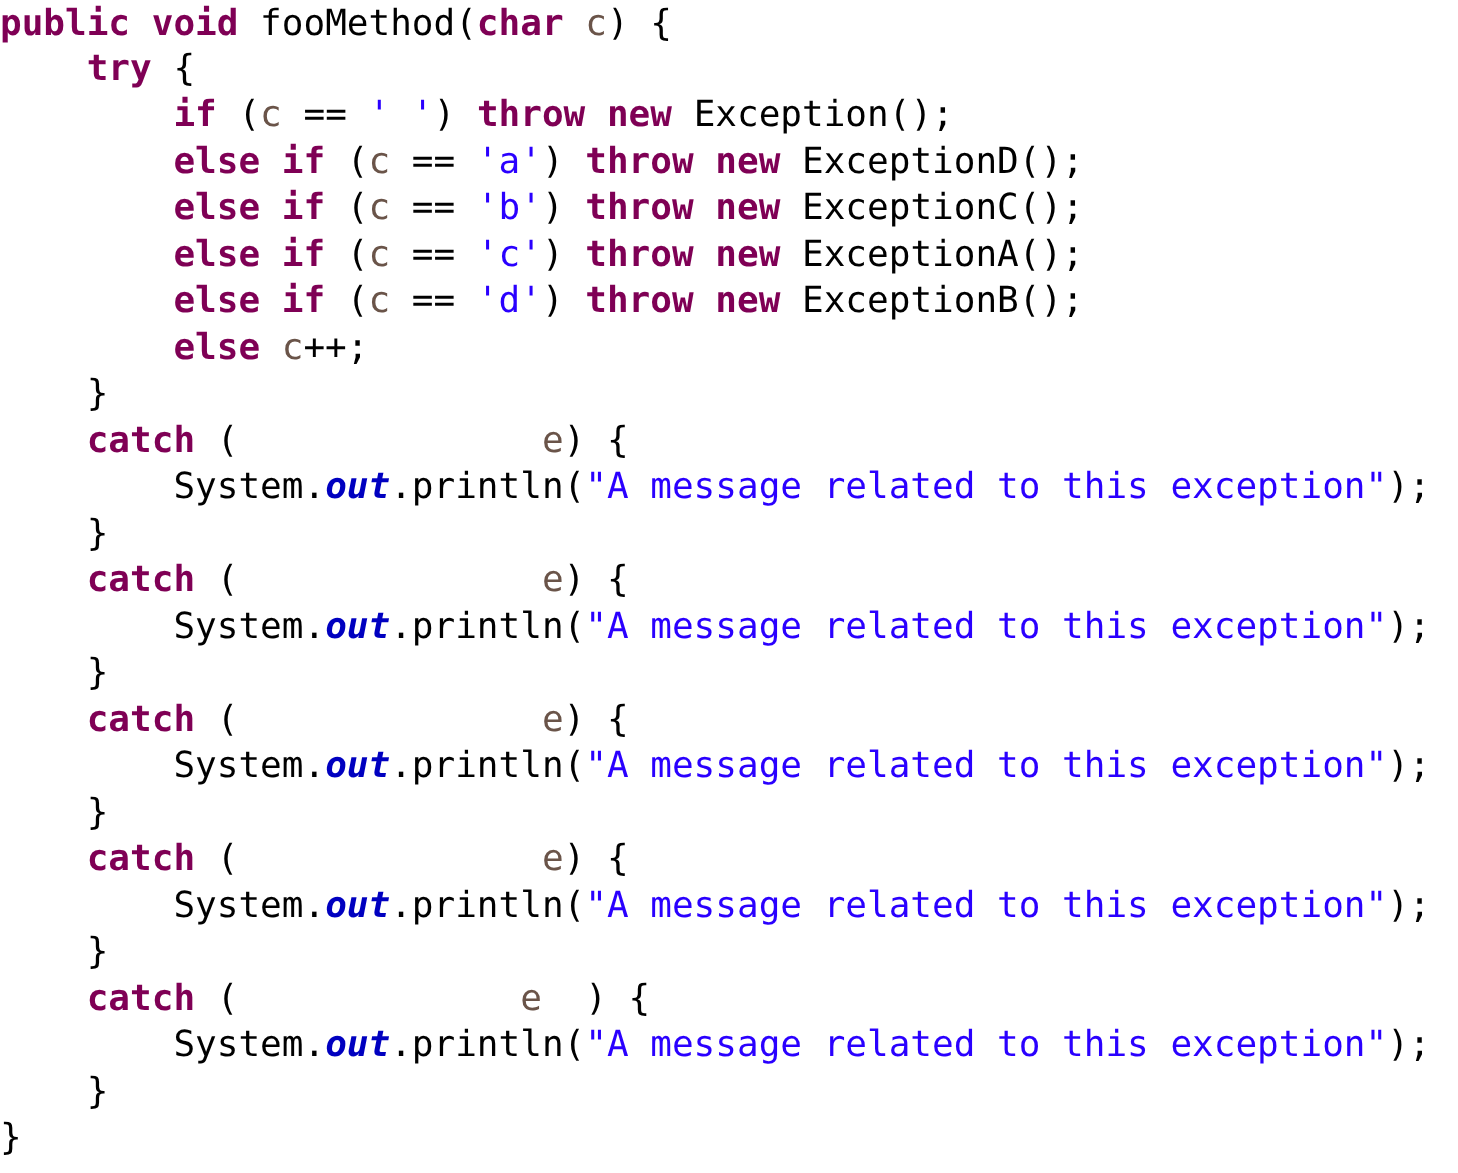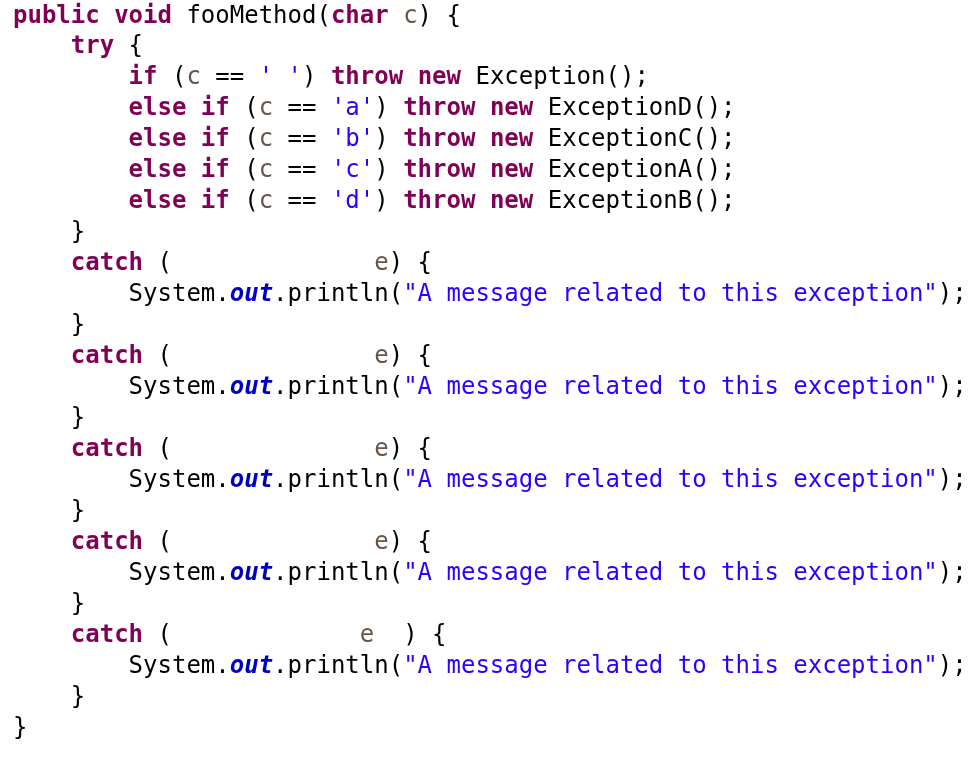--- a/index.html
+++ b/index.html
@@ -22,21 +22,21 @@
     box-sizing: border-box;
   }
   .code-line {
     height: 31px;
     line-height: 31px;
     font-size: 24px;
     white-space: pre;
     letter-spacing: 0;
     color: #000000;
     font-family: "DejaVu Sans Mono", monospace;
-    padding-left: 13px;
+    padding-left: 0;
   }
   .code-line:first-child {
     height: 30px;
     line-height: 30px;
   }
   
   .tok-kw      { color: #7F0055; font-weight: bold; }
   .tok-plain   { color: #000000; }
   .tok-str     { color: #2A00FF; }
   .tok-char    { color: #2A00FF; }
@@ -48,20 +48,21 @@
 <body>
 
 <div id="code-editor">
     <div class="code-line"><span class="tok-kw">public</span><span class="tok-plain"> </span><span class="tok-kw">void</span><span class="tok-plain"> fooMethod(</span><span class="tok-kw">char</span><span class="tok-plain"> </span><span class="tok-param">c</span><span class="tok-plain">) {</span></div>
     <div class="code-line"><span class="tok-plain">    </span><span class="tok-kw">try</span><span class="tok-plain"> {</span></div>
     <div class="code-line"><span class="tok-plain">        </span><span class="tok-kw">if</span><span class="tok-plain"> (</span><span class="tok-param">c</span><span class="tok-plain"> == </span><span class="tok-char">' '</span><span class="tok-plain">) </span><span class="tok-kw">throw</span><span class="tok-plain"> </span><span class="tok-kw">new</span><span class="tok-plain"> Exception();</span></div>
     <div class="code-line"><span class="tok-plain">        </span><span class="tok-kw">else</span><span class="tok-plain"> </span><span class="tok-kw">if</span><span class="tok-plain"> (</span><span class="tok-param">c</span><span class="tok-plain"> == </span><span class="tok-char">'a'</span><span class="tok-plain">) </span><span class="tok-kw">throw</span><span class="tok-plain"> </span><span class="tok-kw">new</span><span class="tok-plain"> ExceptionD();</span></div>
     <div class="code-line"><span class="tok-plain">        </span><span class="tok-kw">else</span><span class="tok-plain"> </span><span class="tok-kw">if</span><span class="tok-plain"> (</span><span class="tok-param">c</span><span class="tok-plain"> == </span><span class="tok-char">'b'</span><span class="tok-plain">) </span><span class="tok-kw">throw</span><span class="tok-plain"> </span><span class="tok-kw">new</span><span class="tok-plain"> ExceptionC();</span></div>
     <div class="code-line"><span class="tok-plain">        </span><span class="tok-kw">else</span><span class="tok-plain"> </span><span class="tok-kw">if</span><span class="tok-plain"> (</span><span class="tok-param">c</span><span class="tok-plain"> == </span><span class="tok-char">'c'</span><span class="tok-plain">) </span><span class="tok-kw">throw</span><span class="tok-plain"> </span><span class="tok-kw">new</span><span class="tok-plain"> ExceptionA();</span></div>
     <div class="code-line"><span class="tok-plain">        </span><span class="tok-kw">else</span><span class="tok-plain"> </span><span class="tok-kw">if</span><span class="tok-plain"> (</span><span class="tok-param">c</span><span class="tok-plain"> == </span><span class="tok-char">'d'</span><span class="tok-plain">) </span><span class="tok-kw">throw</span><span class="tok-plain"> </span><span class="tok-kw">new</span><span class="tok-plain"> ExceptionB();</span></div>
+    <div class="code-line"><span class="tok-plain">        </span><span class="tok-kw">else</span><span class="tok-plain"> </span><span class="tok-param">c</span><span class="tok-plain">++;</span></div>
     <div class="code-line"><span class="tok-plain">    </span><span class="tok-plain">}</span></div>
     <div class="code-line"><span class="tok-plain">    </span><span class="tok-kw">catch</span><span class="tok-plain"> (</span><span class="tok-blank">              </span><span class="tok-param">e</span><span class="tok-plain">) {</span></div>
     <div class="code-line"><span class="tok-plain">        </span><span class="tok-plain">System</span><span class="tok-plain">.</span><span class="tok-field">out</span><span class="tok-plain">.println(</span><span class="tok-str">"A message related to this exception"</span><span class="tok-plain">);</span></div>
     <div class="code-line"><span class="tok-plain">    </span><span class="tok-plain">}</span></div>
     <div class="code-line"><span class="tok-plain">    </span><span class="tok-kw">catch</span><span class="tok-plain"> (</span><span class="tok-blank">              </span><span class="tok-param">e</span><span class="tok-plain">) {</span></div>
     <div class="code-line"><span class="tok-plain">        </span><span class="tok-plain">System</span><span class="tok-plain">.</span><span class="tok-field">out</span><span class="tok-plain">.println(</span><span class="tok-str">"A message related to this exception"</span><span class="tok-plain">);</span></div>
     <div class="code-line"><span class="tok-plain">    </span><span class="tok-plain">}</span></div>
     <div class="code-line"><span class="tok-plain">    </span><span class="tok-kw">catch</span><span class="tok-plain"> (</span><span class="tok-blank">              </span><span class="tok-param">e</span><span class="tok-plain">) {</span></div>
     <div class="code-line"><span class="tok-plain">        </span><span class="tok-plain">System</span><span class="tok-plain">.</span><span class="tok-field">out</span><span class="tok-plain">.println(</span><span class="tok-str">"A message related to this exception"</span><span class="tok-plain">);</span></div>
     <div class="code-line"><span class="tok-plain">    </span><span class="tok-plain">}</span></div>

